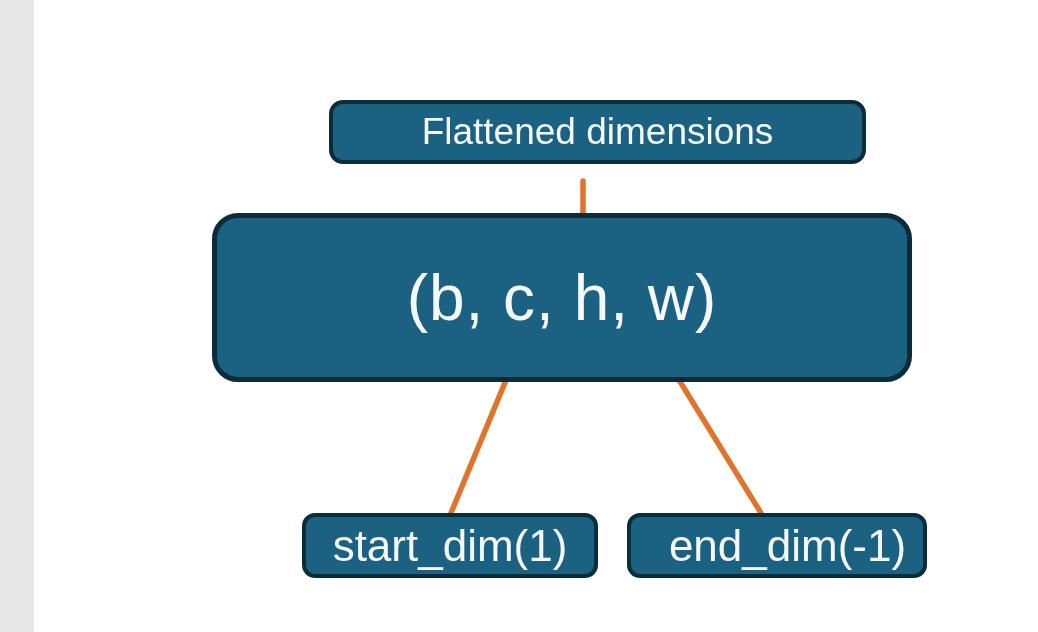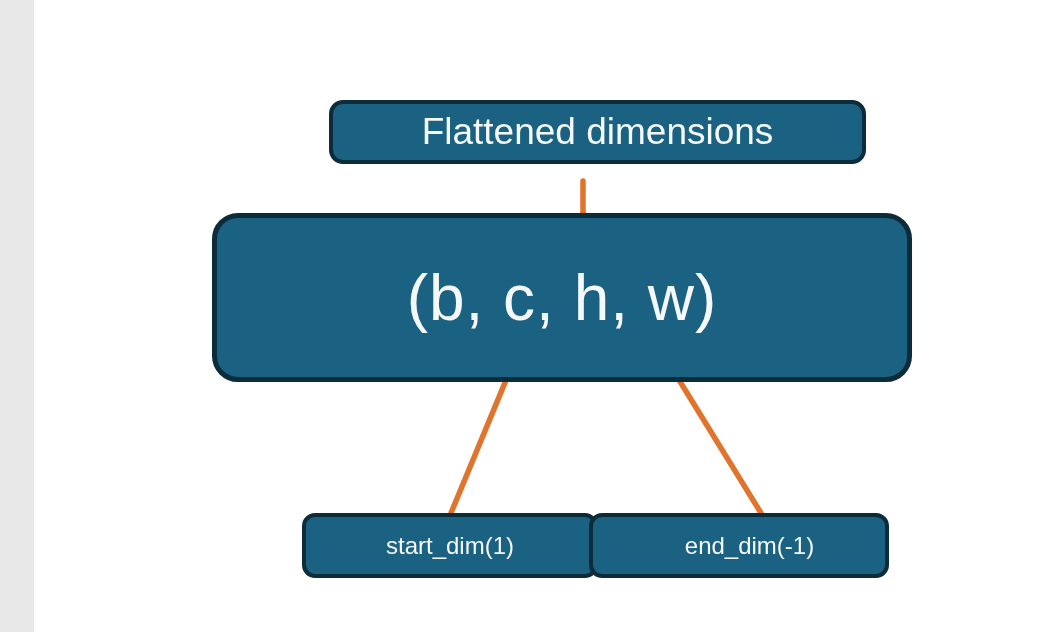--- a/index.html
+++ b/index.html
@@ -42,25 +42,25 @@
     width: 700px; height: 169px;
     border-width: 5px;
     border-radius: 26px;
     font-size: 64px;
     letter-spacing: 1px;
   }
   .param-box {
     top: 513px;
     height: 65px;
     border-radius: 13px;
-    font-size: 24px;
+    font-size: 44px;
     justify-content: center;
   }
   .start-box { left: 268px; width: 296px; }
-  .end-box   { left: 555px; width: 300px; padding-left: 21px; }
+  .end-box   { left: 593px; width: 300px; padding-left: 21px; }
   .connector-layer {
     position: absolute;
     left: 0; top: 0;
     width: 1038px; height: 632px;
     pointer-events: none;
   }
   .accent-stroke {
     stroke: var(--accent-orange);
     stroke-width: 5.5;
     fill: none;

